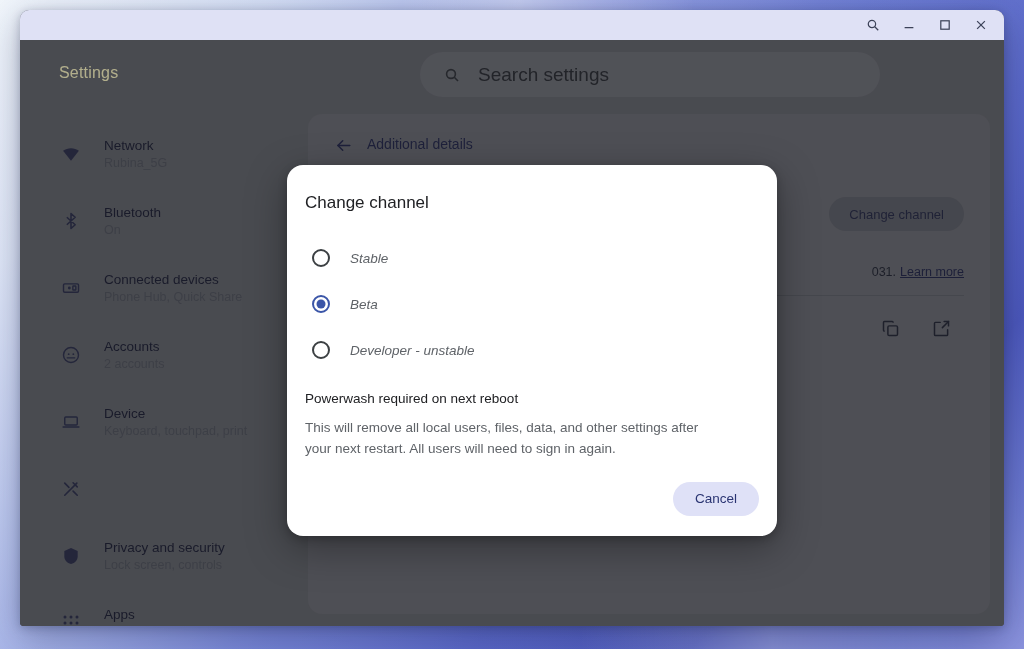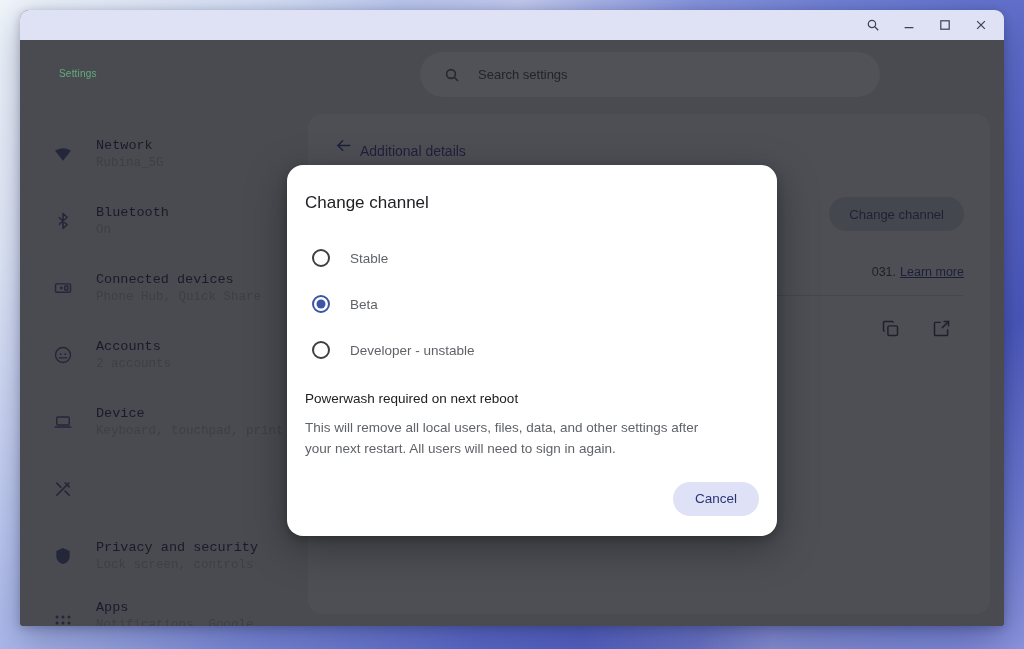--- a/index.html
+++ b/index.html
@@ -77,67 +77,66 @@
     position: absolute; inset: 0;
     background: #5f6168;
   }
   .s-header {
     height: 66px;
     display: flex; align-items: center;
     padding-left: 39px;
     position: relative;
   }
   .s-title {
-    color: #86efac;
-    font-size: 10px;
+    color: #fef9c3;
+    font-size: 16px;
     letter-spacing: .2px;
   }
   .searchbar {
     position: absolute;
     left: 400px; top: 12px;
     width: 460px; height: 45px;
     background: #6a6c73;
     border-radius: 23px;
     display: flex; align-items: center;
     padding-left: 24px;
     gap: 18px;
   }
   .search-ic { color: #2a2d33; display:flex; }
-  .search-ph { color: #23262c; font-size: 13px; }
+  .search-ph { color: #23262c; font-size: 19px; }
 
   .s-body { display: flex; }
   .nav {
     width: 270px;
     padding-top: 14px;
   }
   .nav-item {
     display: flex; align-items: center;
     gap: 22px;
-    padding: 9px 0 9px 32px;
+    padding: 9px 0 9px 40px;
     height: 67px;
-    font-family: Liberation Mono, monospace;
   }
   .nav-ic { width: 22px; color: #262a47; display:flex; align-items:center; justify-content:center; flex:none; }
   .nav-txt { display: flex; flex-direction: column; gap: 3px; }
   .nav-label { font-size: 13.5px; color: #16192e; font-weight: 500; }
   .nav-sub { font-size: 12.5px; color: #4c5059; }
 
   .content {
     flex: 1;
     padding: 8px 14px 0 18px;
   }
   .card {
     background: #66686f;
     border-radius: 14px;
     min-height: 500px;
     padding: 22px 26px;
     position: relative;
   }
   .crumb {
-    display: flex; align-items: flex-end; gap: 7px;
+    display: flex; align-items: flex-start; gap: 14px;
     color: #1d2147;
     padding-bottom: 14px;
   }
   .crumb-label { font-size: 14px; color: #1d2147; }
   .row-1 {
     display: flex; justify-content: flex-end;
     padding-top: 24px;
   }
   .btn-ghost {
     background: #595b64;
@@ -207,21 +206,21 @@
     position: relative;
   }
   .radio.sel { border-color: #3b56a8; }
   .radio.sel::after {
     content: "";
     position: absolute; left: 50%; top: 50%;
     width: 9px; height: 9px; border-radius: 50%;
     background: #3b56a8;
     transform: translate(-50%,-50%);
   }
-  .radio-label { font-size: 13.5px; color: #5f6368; }
+  .radio-label { font-size: 13.5px; color: #5f6368; font-style: italic; }
   .warn-head {
     font-size: 13.5px; color: #202124;
     padding: 14px 18px 0 18px;
   }
   .warn-body {
     font-size: 13.5px; color: #5f6368;
     line-height: 1.55;
     padding: 12px 18px 0 18px;
     max-width: 450px;
   }

